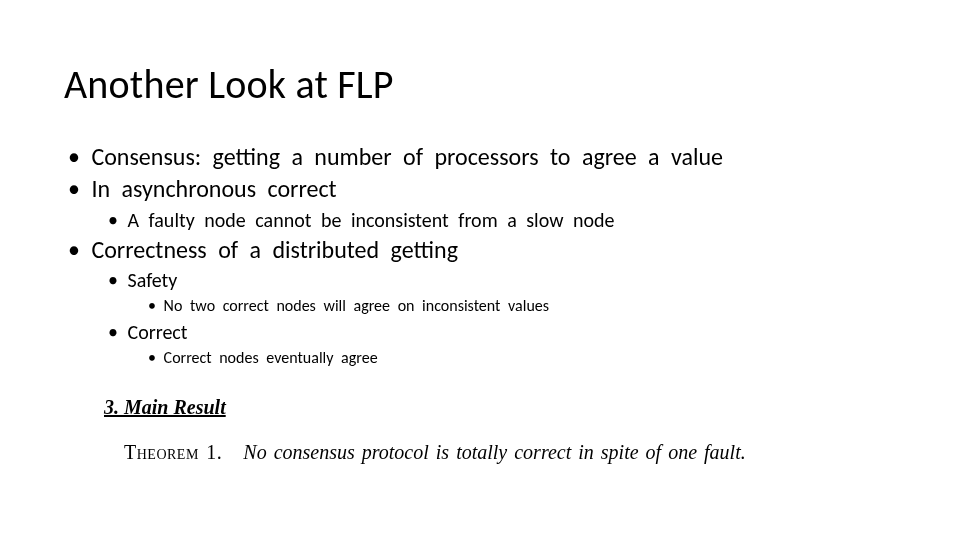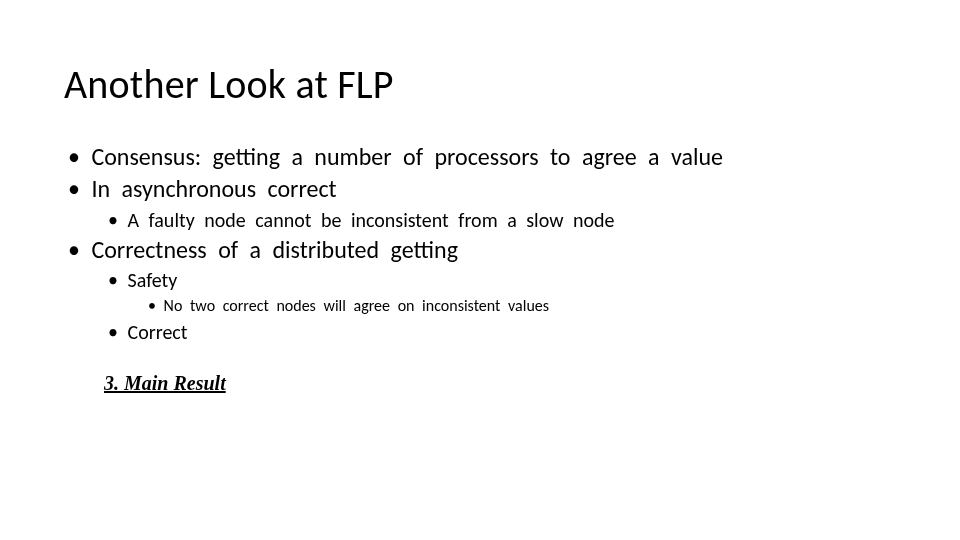--- a/index.html
+++ b/index.html
@@ -81,21 +81,26 @@
   <h1 class="title">Another Look at FLP</h1>
 
   <ul>
     <li class="l1">Consensus: getting a number of processors to agree a value</li>
     <li class="l1">In asynchronous correct</li>
     <li class="l2">A faulty node cannot be inconsistent from a slow node</li>
     <li class="l1">Correctness of a distributed getting</li>
     <li class="l2">Safety</li>
     <li class="l3">No two correct nodes will agree on inconsistent values</li>
     <li class="l2">Correct</li>
+    <li class="l3">Correct nodes eventually agree</li>
   </ul>
 
   <div class="section-num">
     <span>3.</span>
     <span>Main Result</span>
   </div>
 
+  <div class="theorem">
+    <span class="theorem-label">Theorem 1.</span>&nbsp;&nbsp;
+    <span>No consensus protocol is totally correct in spite of one fault.</span>
+  </div>
 
 </div>
 
 </body></html>

